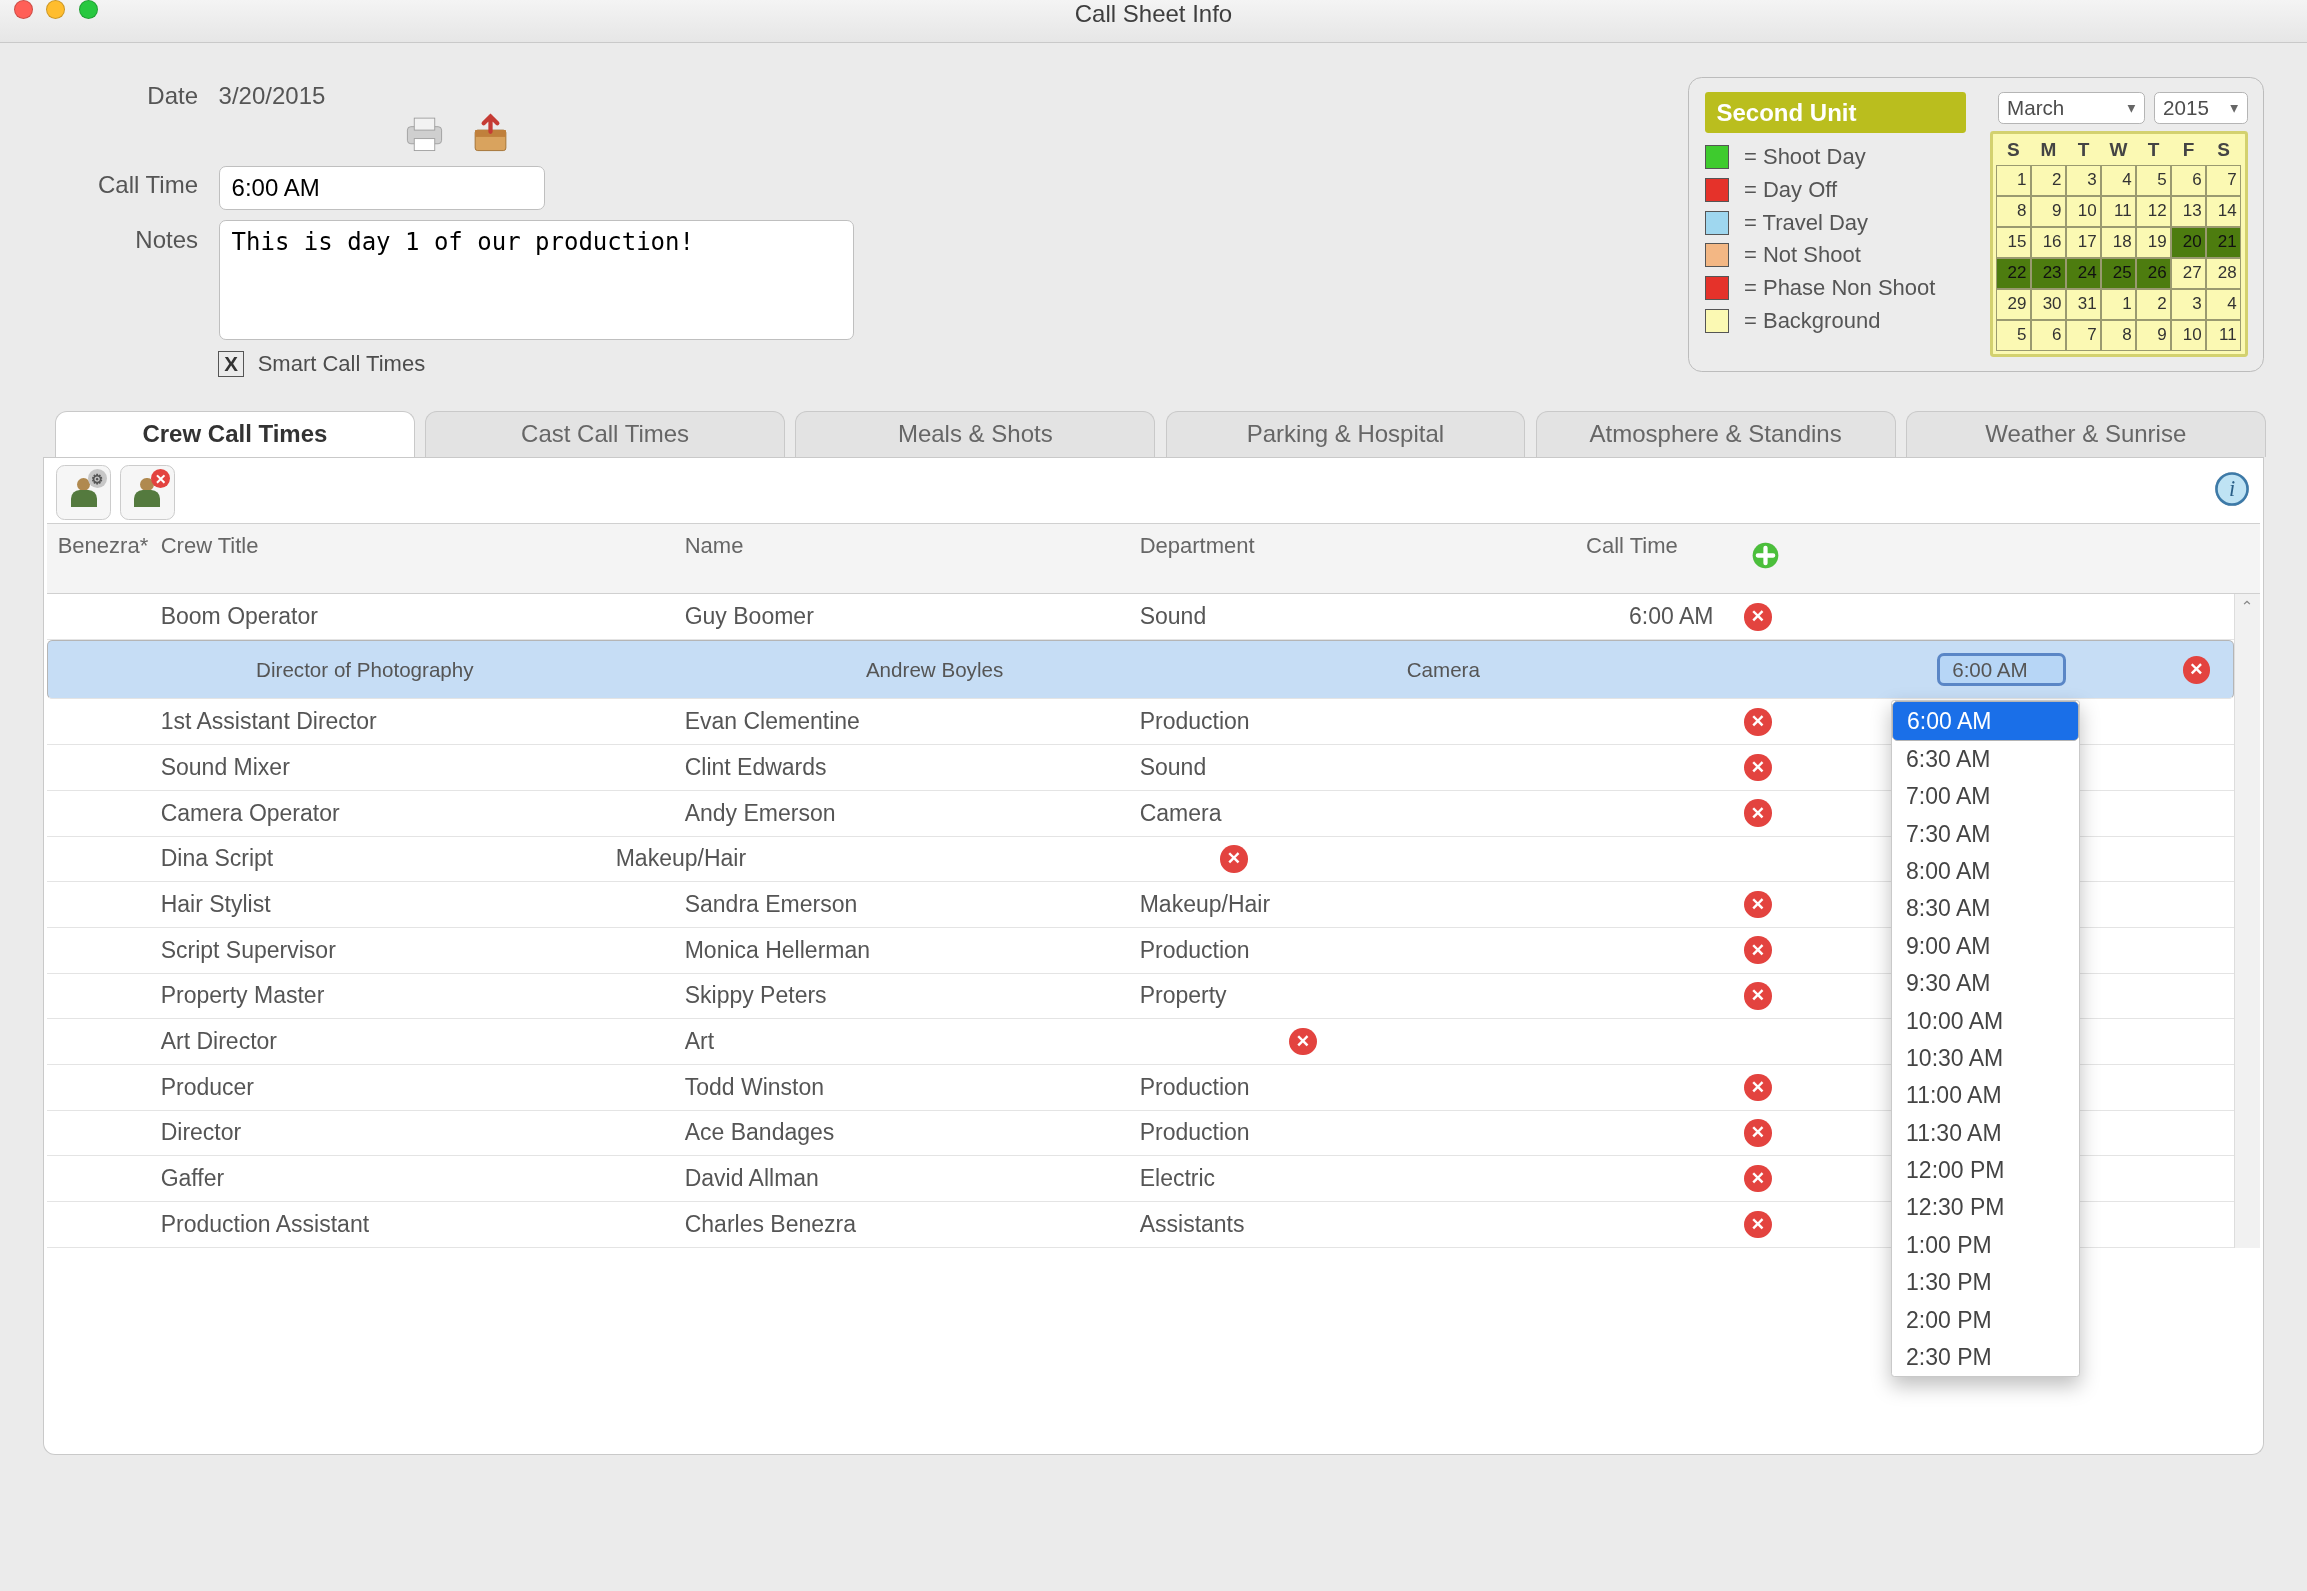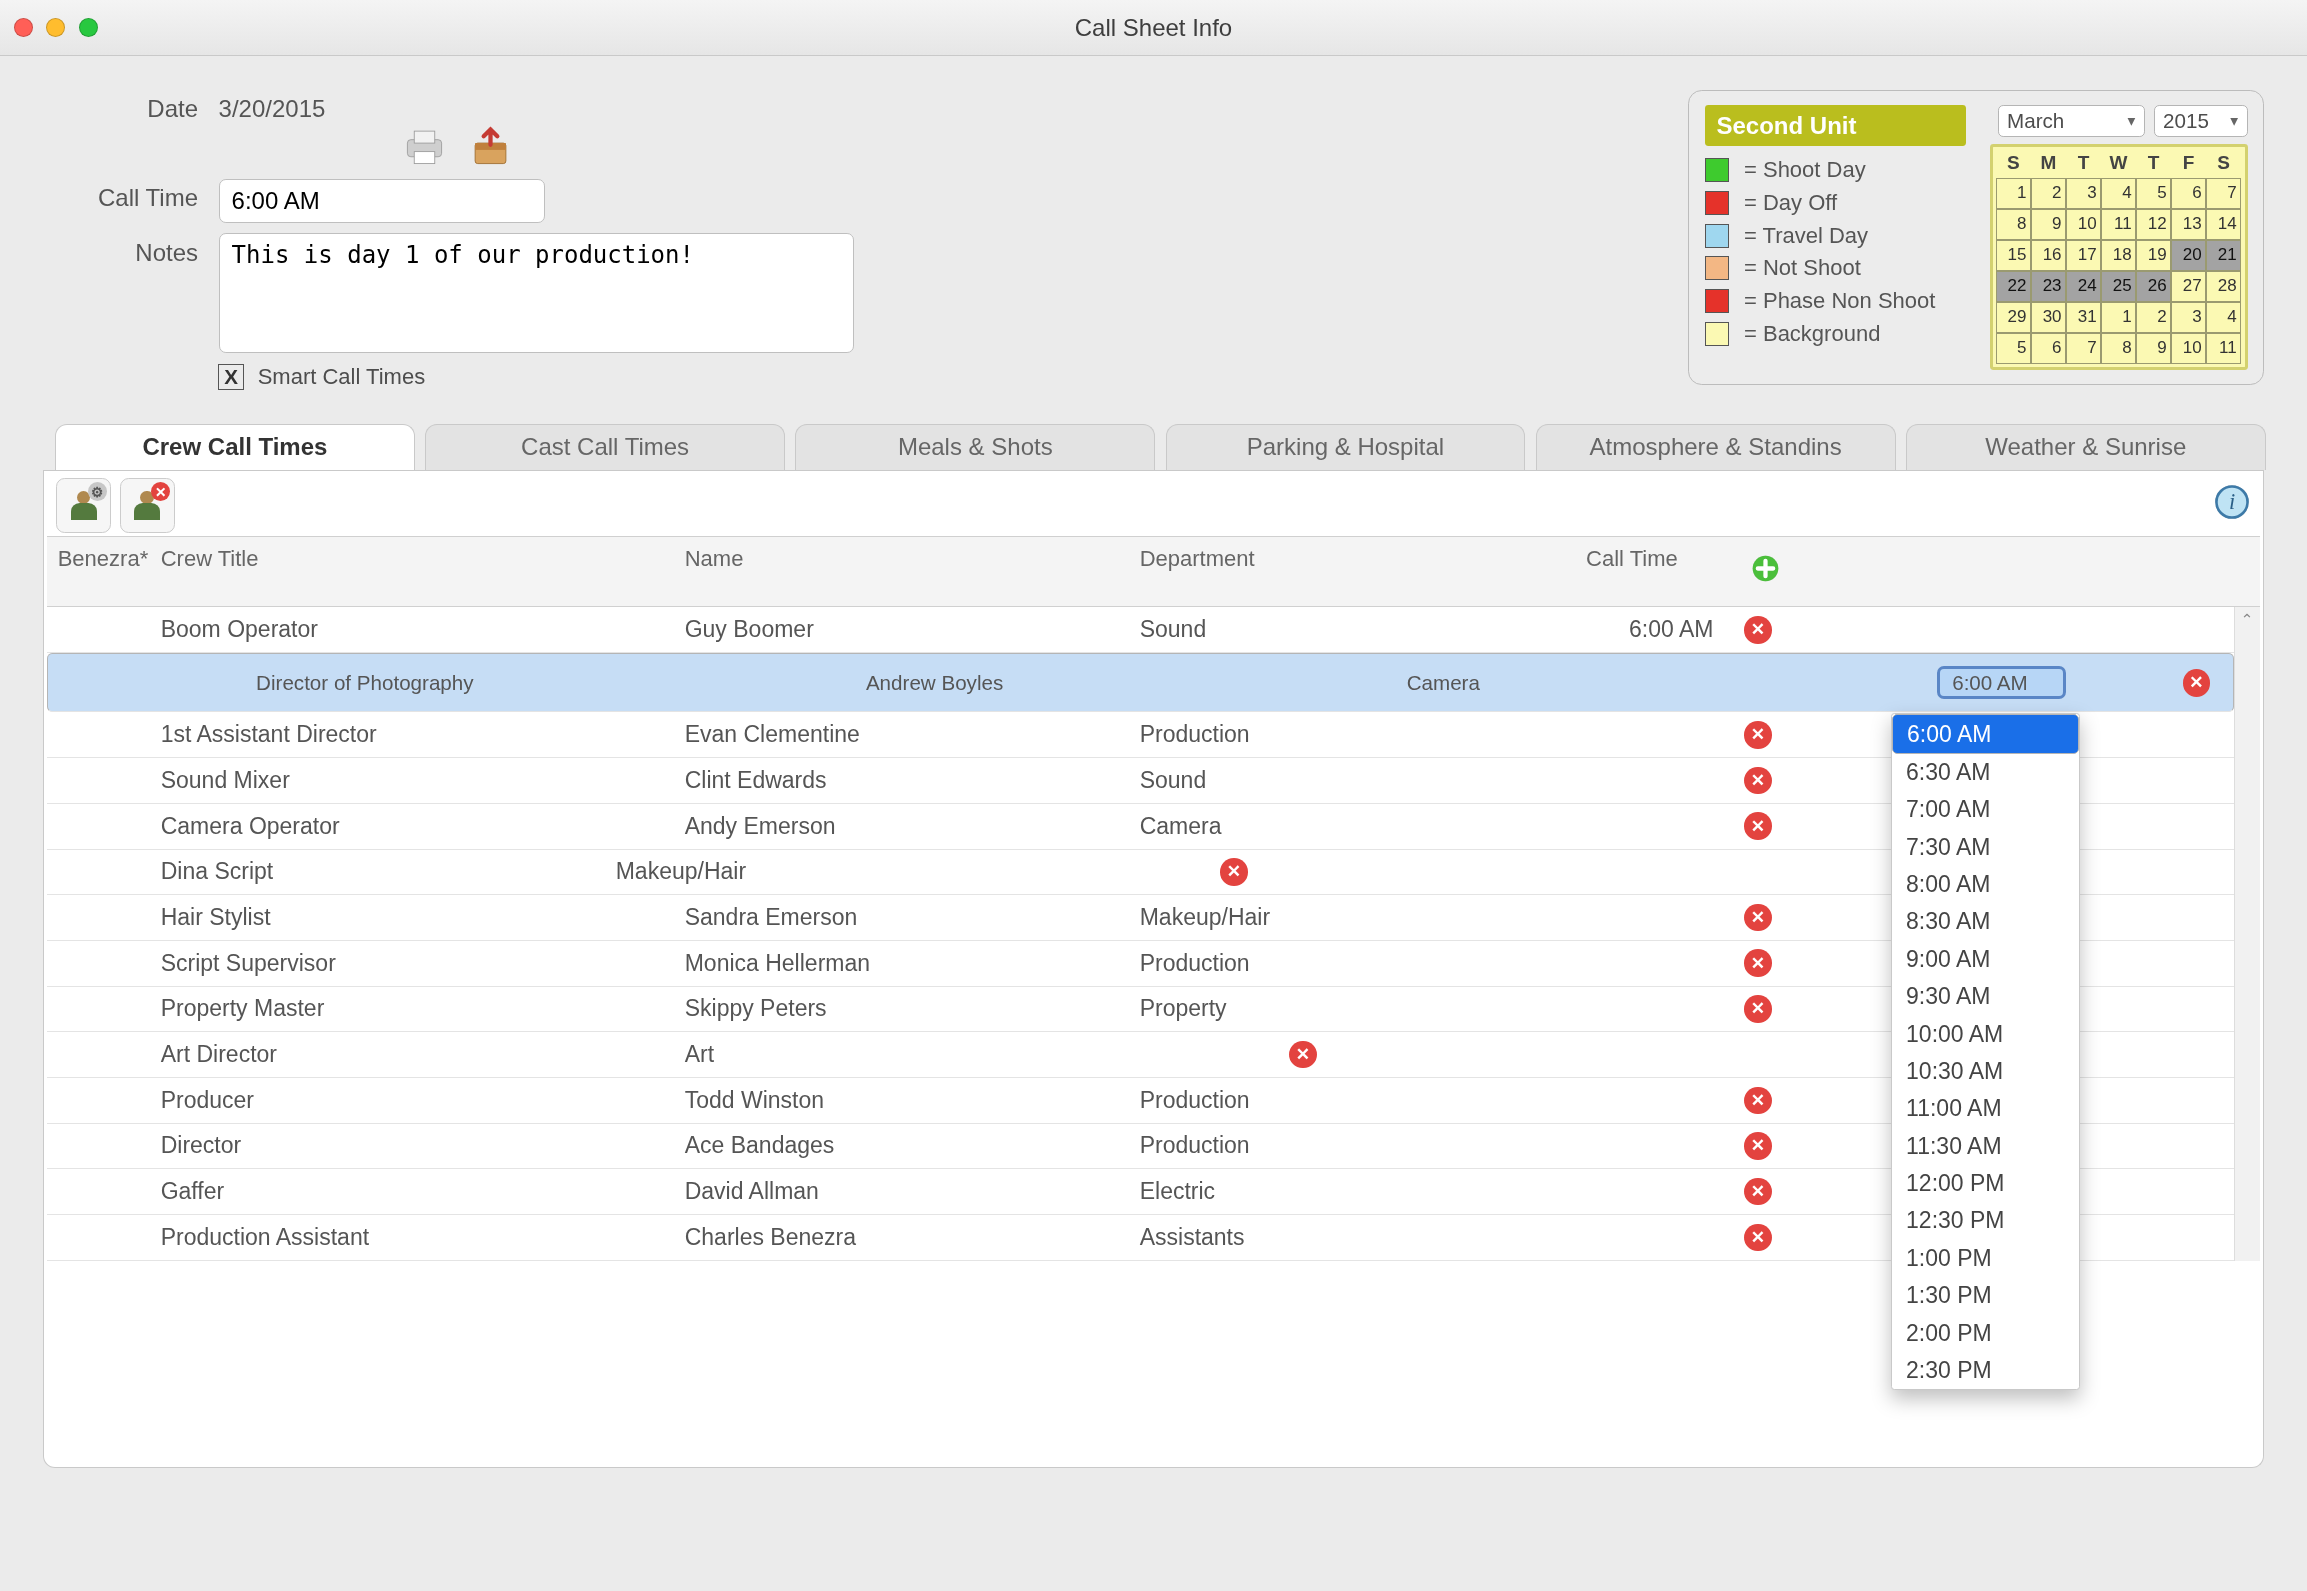--- a/index.html
+++ b/index.html
@@ -1,21 +1,21 @@
 <!DOCTYPE html>
 <html><head>
 <meta charset="utf-8">
 <style>
   html,body{margin:0;padding:0;font-family:"Lucida Grande","Segoe UI",Arial,sans-serif;
     background:#ebebeb;color:#4d4d4d;font-size:22px;}
   *{box-sizing:border-box;}
 
   
-  .titlebar{height:56px;background:linear-gradient(#f4f4f4,#e6e6e6);
-    border-bottom:0.9px solid #c9c9c9;position:relative;display:flex;align-items:center;}
+  .titlebar{height:43px;background:linear-gradient(#f4f4f4,#e6e6e6);
+    border-bottom:0.9px solid #c9c9c9;position:relative;display:flex;align-items:flex-start;}
   .traffic{display:flex;gap:13.7px;margin-left:13.7px;}
   .dot{width:19px;height:19px;border-radius:50%;border:0.9px solid rgba(0,0,0,.2);}
   .dot.r{background:#ff5f57;} .dot.y{background:#ffbd2e;} .dot.g{background:#28c840;}
   .win-title{position:absolute;left:0;right:0;text-align:center;font-size:24px;color:#3e3e3e;}
 
   
   .upper{display:flex;gap:15px;padding:34px 43px 17px 43px;align-items:flex-start;}
   .formcol{flex:0 0 auto;}
   .formrow{display:flex;align-items:flex-start;margin-bottom:10.3px;}
   .formrow label{width:155px;text-align:right;margin-right:20.6px;padding-top:5.2px;font-size:24px;color:#555;}
@@ -43,21 +43,21 @@
   .cal-selects{display:flex;gap:8.6px;margin-bottom:6.9px;margin-left:8px;}
   .sel{flex:1;background:#fff;border:0.9px solid #b5b5b5;border-radius:5.2px;
     padding:3.4px 8.6px;font-size:20.6px;display:flex;justify-content:space-between;align-items:center;}
   .sel .chev{font-size:15.5px;color:#666;}
   .cal-inner{background:#fbf9b3;border:3.4px solid #d3d16f;border-radius:3.4px;padding:3.4px;}
   .wd{display:grid;grid-template-columns:repeat(7,1fr);text-align:center;font-weight:bold;
     font-size:19px;color:#444;padding:1.7px 0 3.4px 0;}
   .days{display:grid;grid-template-columns:repeat(7,1fr);}
   .day{border:0.9px solid #9a9a70;height:31px;font-size:17px;color:#333;
     display:flex;align-items:center;justify-content:flex-end;padding-right:3.4px;background:#fbf9b3;}
-  .day.hl{background:#a3a3a3;color:#111;}
+  .day.hl{background:#4d7c0f;color:#111;}
 
   
   .tabs-wrap{margin:17px 43px 0 43px;}
   .tabbar{display:flex;border-bottom:1.7px solid #c9c9c9;}
   .tab{flex:1;padding:8.6px 0;text-align:center;font-size:24px;color:#666;
     border:1.7px solid #c9c9c9;border-bottom:none;background:#e3e3e3;
     border-top-left-radius:12px;border-top-right-radius:12px;margin-right:-1.7px;cursor:pointer;margin-left:12px;}
   .tab.active{background:#fff;font-weight:bold;color:#333;position:relative;z-index:2;}
   .tabbody{background:#fff;border:1.7px solid #c9c9c9;border-top:none;
     border-bottom-left-radius:12px;border-bottom-right-radius:12px;padding:3.4px 3.4px 0 3.4px;}

